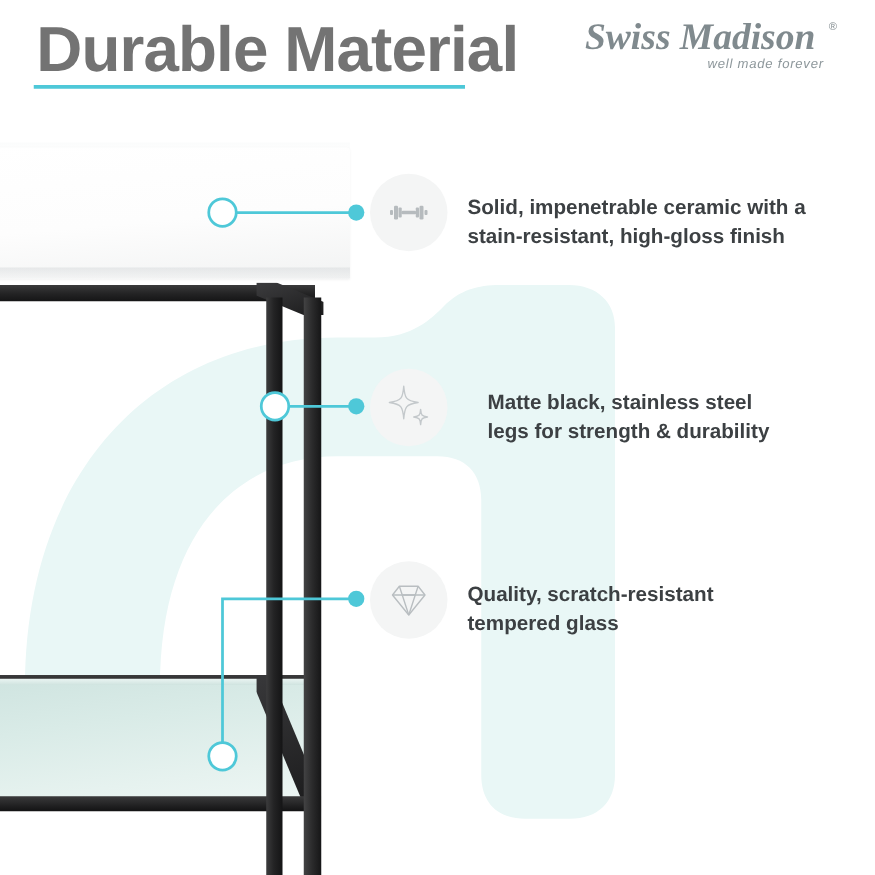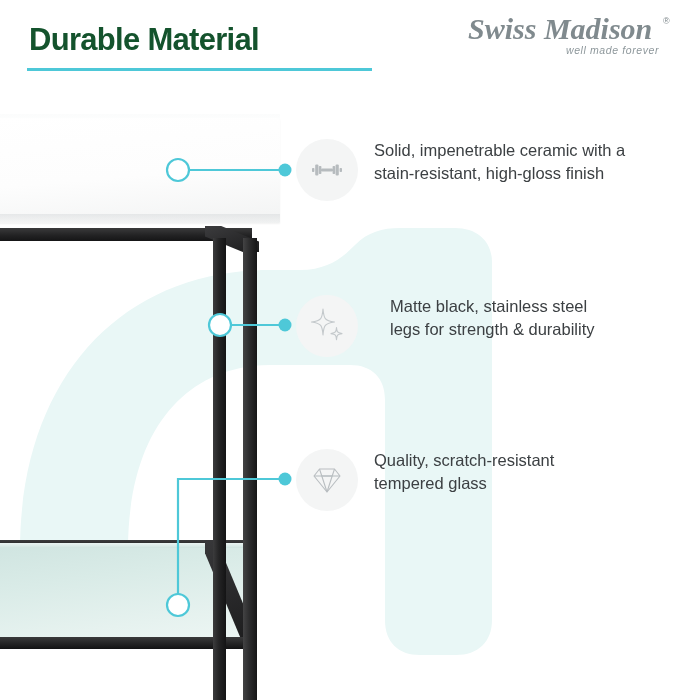--- a/index.html
+++ b/index.html
@@ -24,24 +24,24 @@
   
   #header {
     position: absolute;
     left: 0; top: 0;
     width: 700px; height: 100px;
     z-index: 60;
   }
   #page-title {
     position: absolute;
     left: 29px; top: 18px;
-    font-size: 31px;
+    font-size: 51px;
     font-weight: bold;
     letter-spacing: -0.7px;
-    color: #14532d;
+    color: #737373;
     line-height: 44px;
     white-space: nowrap;
   }
   #title-underline {
     position: absolute;
     left: 27px; top: 68px;
     width: 345px; height: 3px;
     background: #4ec8d8;
   }
 
@@ -162,22 +162,23 @@
     width: 700px; height: 700px;
     z-index: 40;
     pointer-events: none;
   }
   #connectors svg { display: block; width: 700px; height: 700px; }
 
   
   .callout {
     position: absolute;
     display: flex;
-    align-items: flex-start;
+    align-items: flex-end;
     z-index: 50;
+    font-weight: bold;
   }
   #callout-0 { left: 296px; top: 139px; }
   #callout-1 { left: 296px; top: 295px; gap: 16px; }
   #callout-2 { left: 296px; top: 449px; }
 
   .callout-icon {
     flex: 0 0 auto;
     width: 62px; height: 62px;
     border-radius: 50%;
     background: #f4f5f5;

